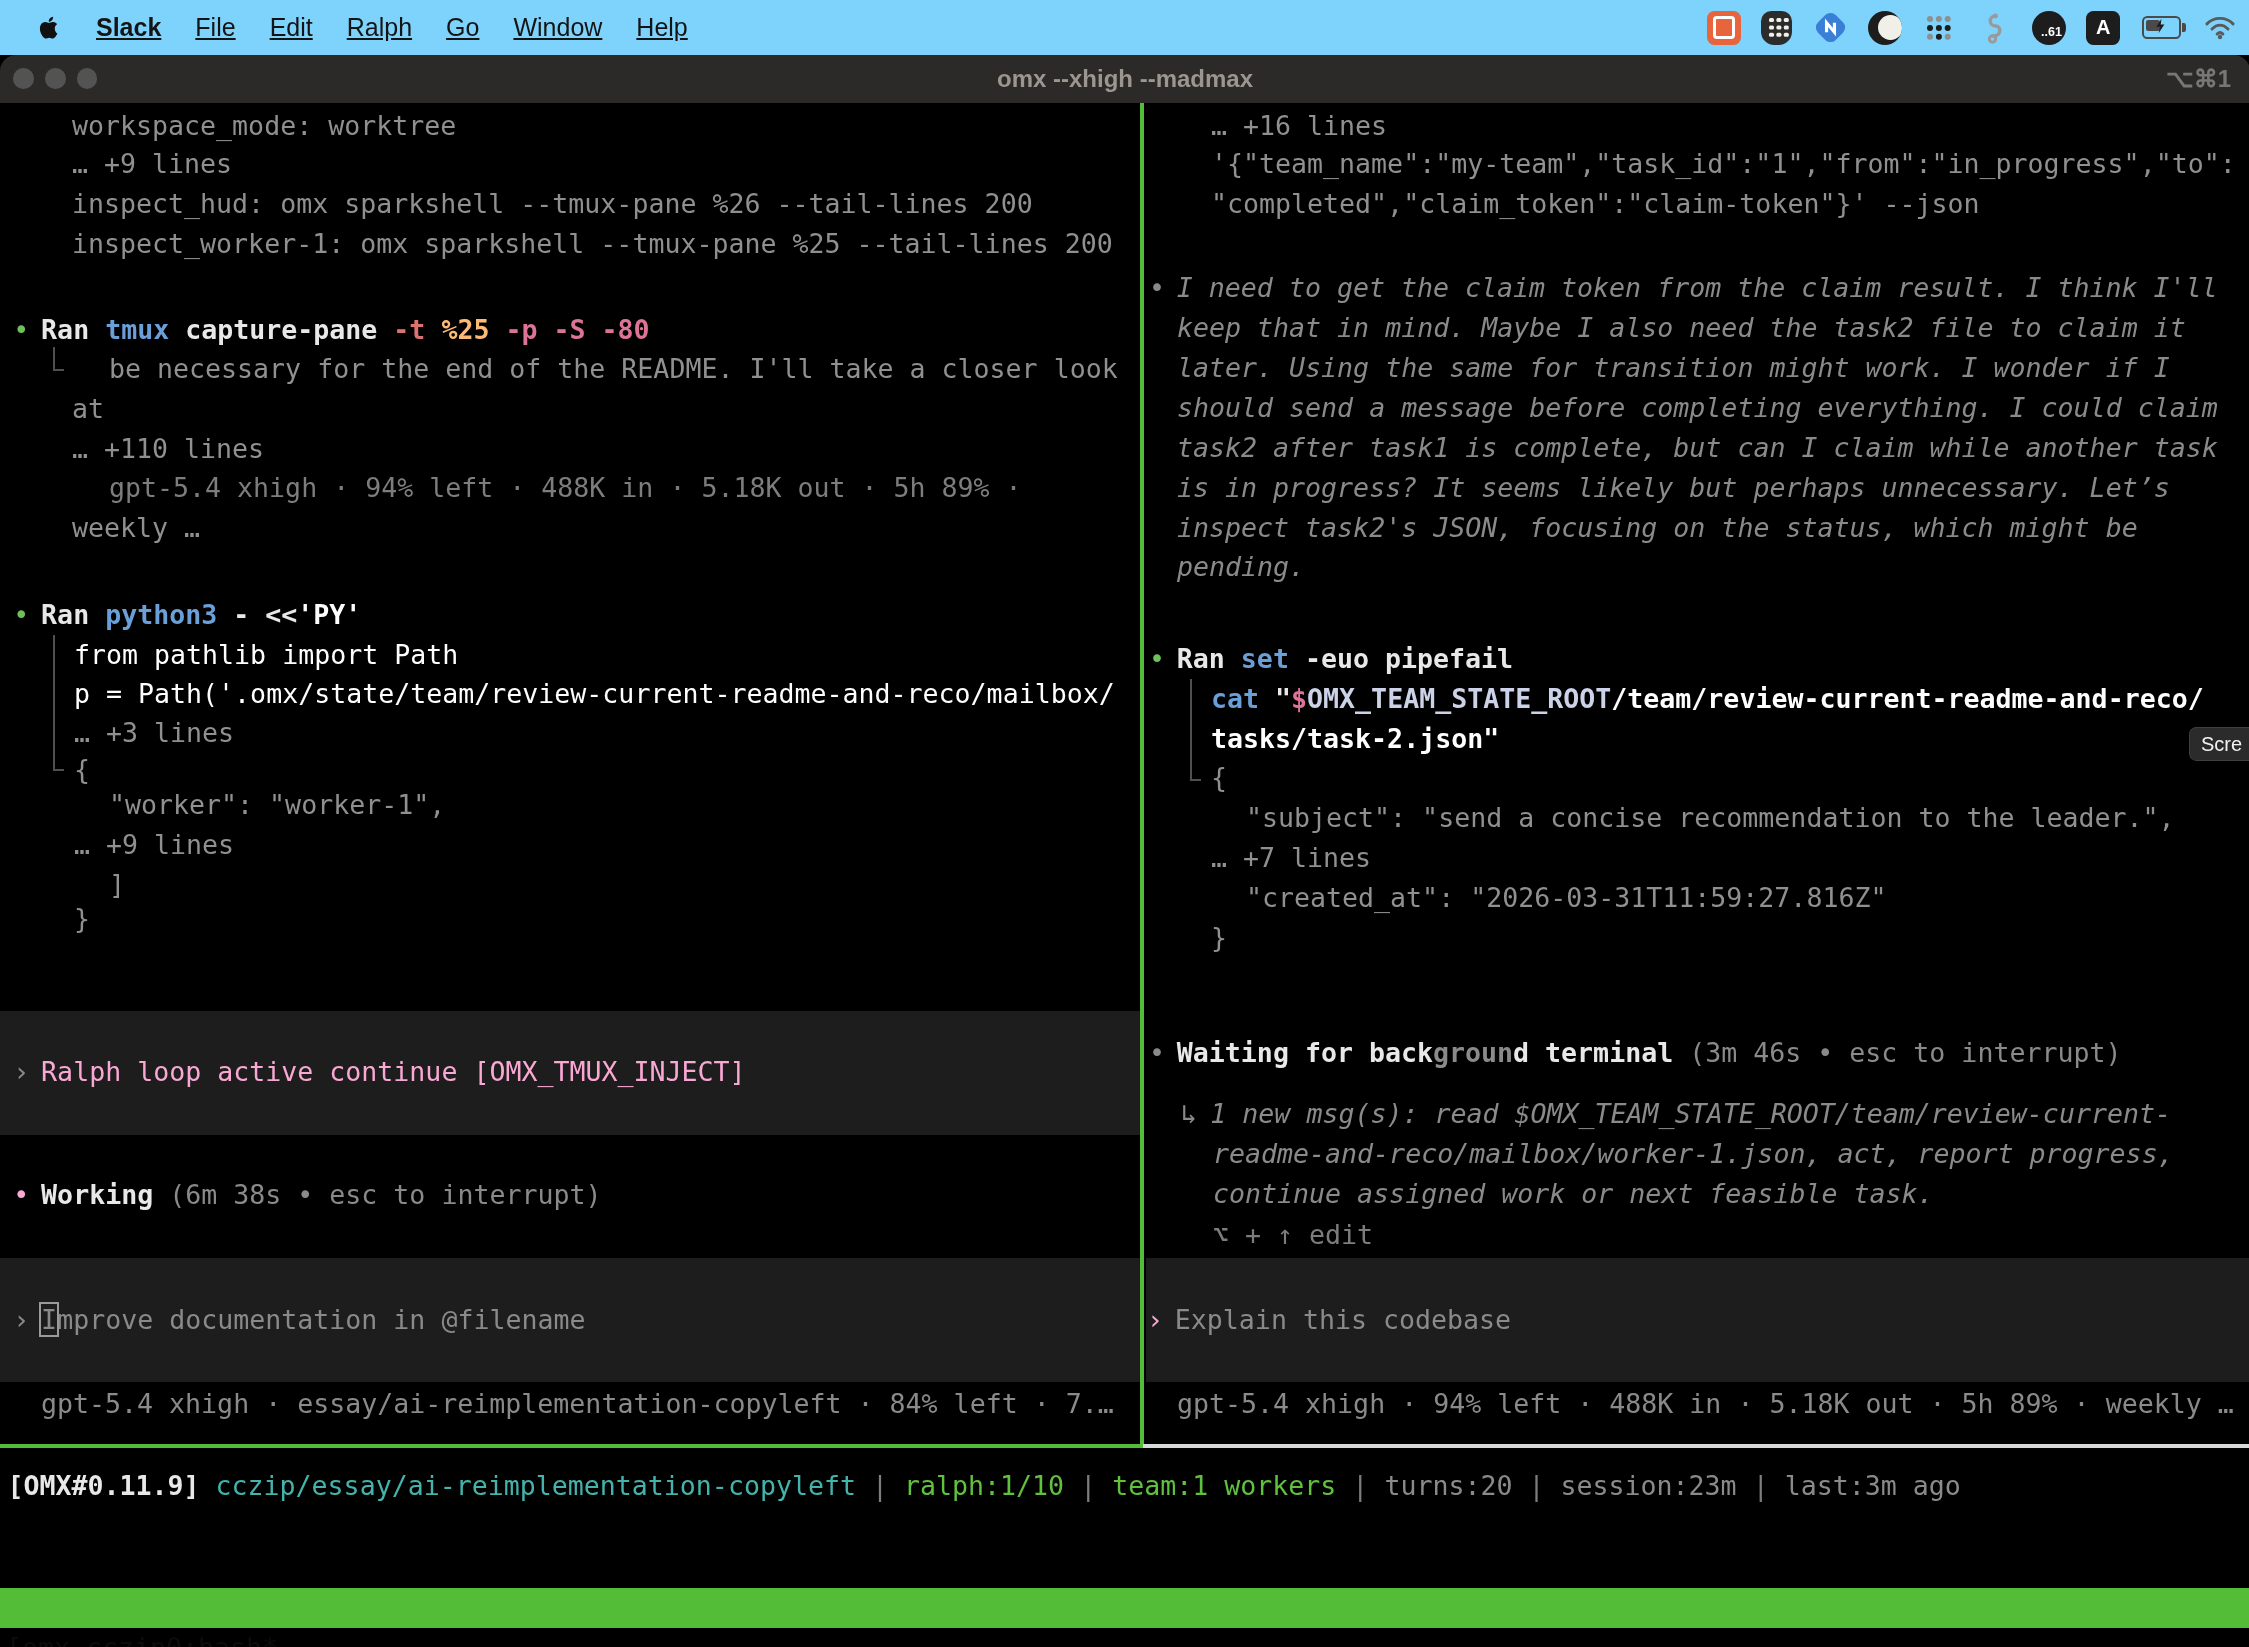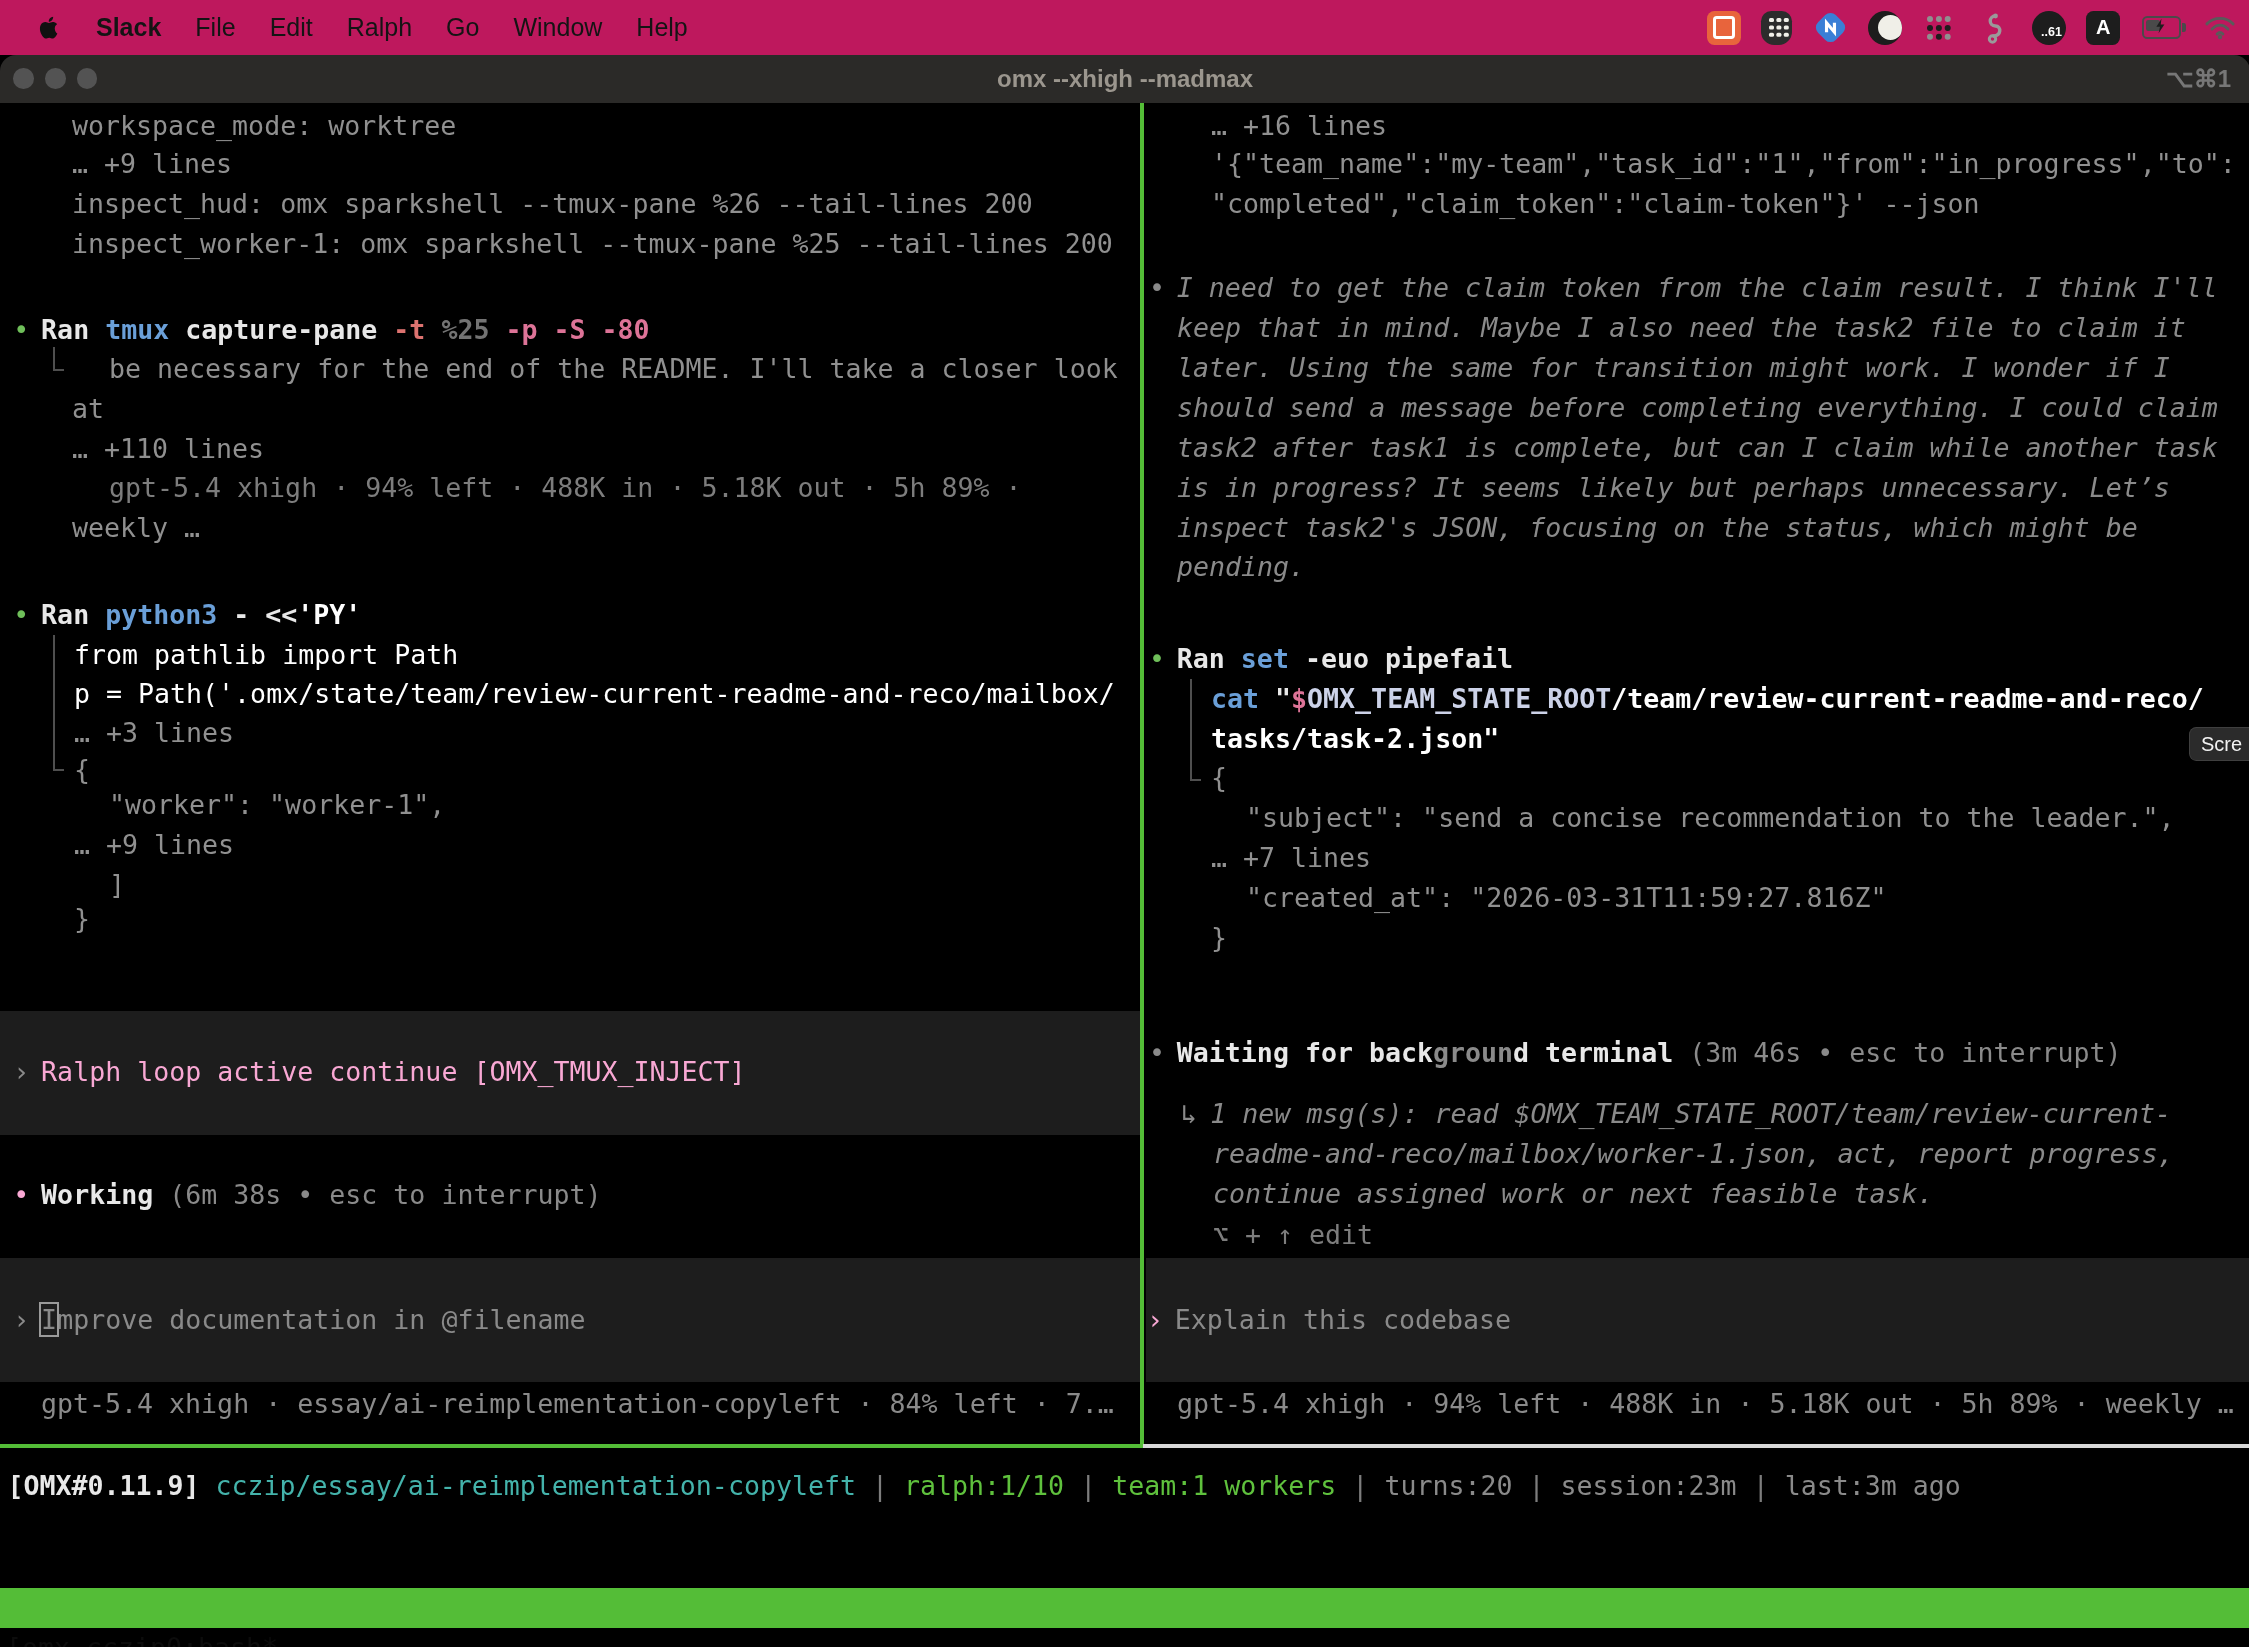--- a/index.html
+++ b/index.html
@@ -1,21 +1,21 @@
 <!DOCTYPE html>
 <html style="font-size:11.8px"><head>
 <meta charset="utf-8">
 <style>
   html,body{margin:0;padding:0;background:#000;}
   body{width:2250px;height:1648px;position:relative;overflow:hidden;
        font-family:"Liberation Sans",sans-serif;}
 
   
-  .menubar{position:absolute;top:0;left:0;width:2250px;height:55px;background:#be185d;
-           display:flex;align-items:center;color:#141414;font-size:25px;}
+  .menubar{position:absolute;top:0;left:0;width:2250px;height:55px;background:#7dd3fc;
+           display:flex;align-items:center;color:#141414;font-size:25px;text-decoration:underline;}
   .menubar .left{display:flex;align-items:center;gap:34px;padding-left:37px;}
   .menubar .appname{font-weight:700;}
   .menubar .mitem{white-space:nowrap;}
   .mstatus{position:absolute;right:13.3px;top:0;height:55px;display:flex;align-items:center;gap:20.7px;}
   .micon{width:34px;height:34px;display:flex;align-items:center;justify-content:center;position:relative;}
   .icon-chat{background:#e8643c;border-radius:7.4px;}
   .icon-chat .inner{width:16px;height:17.7px;border:3.7px solid #fff;border-radius:3.7px;}
   .icon-shieldgrid{background:#2c2c2c;border-radius:10.3px 10.3px 13.3px 13.3px;width:31px;height:34px;}
   .icon-shieldgrid .dots{width:4.4px;height:4.4px;border-radius:1.5px;background:#f0efe8;
       box-shadow:7.4px 0 #f0efe8,14.8px 0 #f0efe8,0 7.4px #f0efe8,7.4px 7.4px #f0efe8,14.8px 7.4px #f0efe8,0 14.8px #f0efe8,7.4px 14.8px #f0efe8,14.8px 14.8px #f0efe8;
@@ -41,21 +41,21 @@
   .tlights{position:absolute;left:13.3px;top:13.3px;display:flex;gap:11px;}
   .tlight{width:20.7px;height:20.7px;border-radius:50%;background:#535353;}
   .wtitle{position:absolute;left:0;right:0;top:0;height:48px;line-height:48px;text-align:center;
           color:#9b968e;font-size:24px;font-weight:600;}
   .wshort{position:absolute;right:19px;top:0;height:48px;line-height:48px;color:#777;font-size:24px;font-weight:600;}
 
   
   .term{position:absolute;top:48px;left:0;right:0;bottom:0;background:#000;overflow:hidden;}
   .tl{position:absolute;white-space:pre;font-family:"DejaVu Sans Mono",monospace;
       font-size:26.6px;line-height:40px;color:#909090;}.dim{color:#7d7d7d}.white{color:#e8e8e8}.lt{color:#f9a8d4}
-  .blue{color:#6a9fd8}.grn{color:#ffffff}.red{color:#dd7370}.org{color:#737373}
+  .blue{color:#6a9fd8}.grn{color:#ffffff}.red{color:#dd7370}.org{color:#fdba74}
   .pnk{color:#dd7397}.lav{color:#ccd2e8}.cyan{color:#44b3ab}.hgrn{color:#5fc13d}
   .bgrn{color:#6fbf5a}.b{font-weight:700}.it{font-style:italic}.shim{color:#8a8a8a}
   .band{position:absolute;background:#1d1d1d;}
   .conn{position:absolute;border-left:2.2px solid #4f4f4f;border-bottom:2.2px solid #4f4f4f;width:8.9px;}
   .vdiv{position:absolute;background:#54bd37;}
   .hdiv-l{position:absolute;background:#54bd37;}
   .hdiv-r{position:absolute;background:#d9d9d9;}
   .cursor{outline:2.2px solid #9a9a9a;outline-offset:0.7px;}
   .tmuxbar{position:absolute;left:0;width:2250px;height:40px;background:#54bd37;
            color:#0c0c0c;font-family:"DejaVu Sans Mono",monospace;font-size:26.6px;line-height:40px;white-space:pre;}

